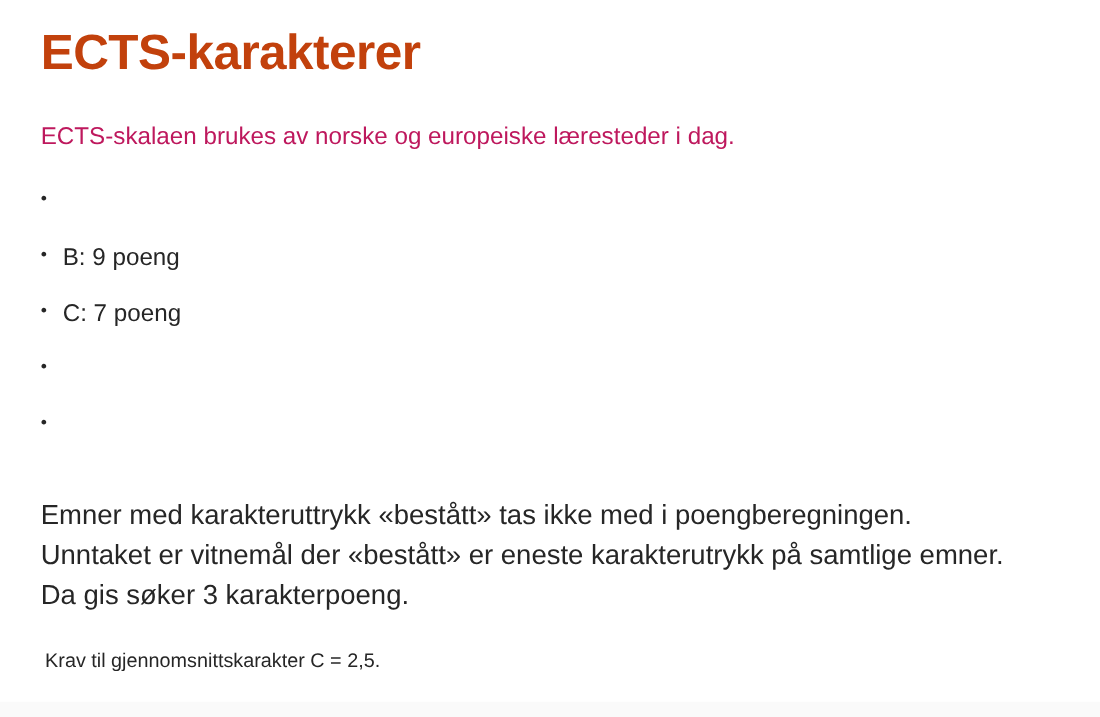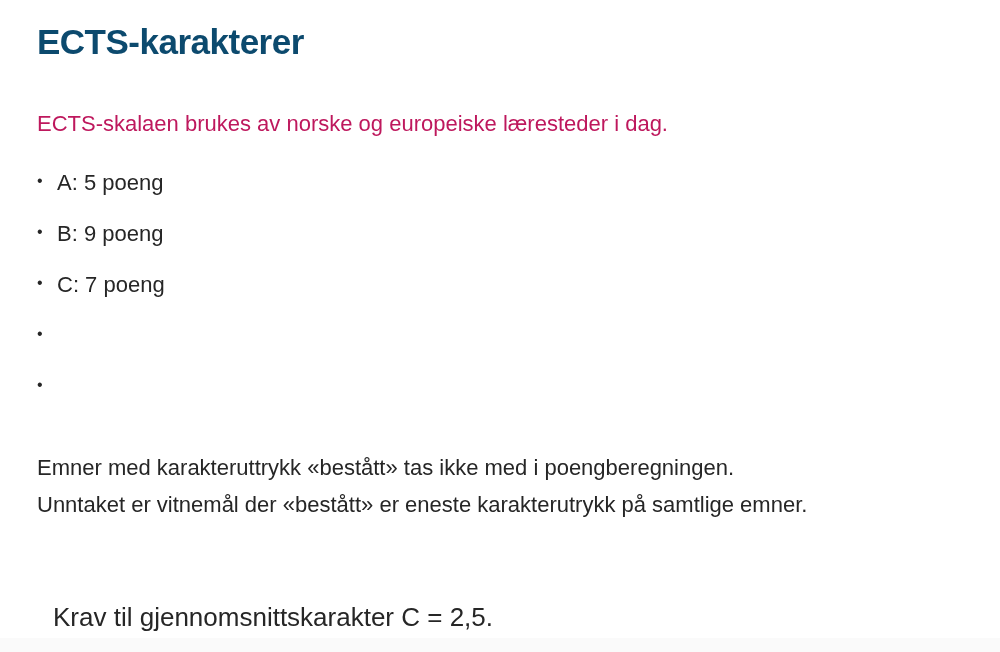--- a/index.html
+++ b/index.html
@@ -6,80 +6,80 @@
     body {
       width: 1000px; height: 652px; overflow: hidden;
       background: #ffffff;
       color: #262626;
       font-family: "Liberation Sans", "DejaVu Sans", sans-serif;
       position: relative;
     }
     .content { position: absolute; left: 37px; top: 0; width: 940px; }
     h1 {
       position: absolute; left: 0; top: 22px; margin: 0;
-      font-size: 35px; font-weight: 700; letter-spacing: -0.5px;
-      color: #0c4a6e; white-space: nowrap;
+      font-size: 45px; font-weight: 700; letter-spacing: -0.5px;
+      color: #c2410c; white-space: nowrap;
     }
     .intro {
       position: absolute; left: 0; top: 111px; margin: 0;
       font-size: 22px; color: #be185d; white-space: nowrap;
     }
     ul.grades {
       position: absolute; left: 0; top: 168px; margin: 0; padding: 0;
       list-style: none;
     }
     ul.grades li {
       position: relative; height: 51px; font-size: 22px; padding-left: 20px;
       line-height: 30px; white-space: nowrap;
     }
     ul.grades li .bullet {
       position: absolute; left: 0; top: 0; font-size: 16px; line-height: 26px;
     }
     .note {
       position: absolute; left: 0; top: 450px; margin: 0;
-      font-size: 22px; line-height: 36.5px; white-space: nowrap;
+      font-size: 25px; line-height: 36.5px; white-space: nowrap;
     }
     .note span { display: block; }
     .req {
-      position: absolute; left: 0; top: 586px; margin: 16px;
-      font-size: 26px; white-space: nowrap;
+      position: absolute; left: 0; top: 586px; margin: 4px;
+      font-size: 18px; white-space: nowrap;
     }
     .bottom-fade {
       position: absolute; left: 0; right: 0; bottom: 0; height: 14px;
       background: #fafafa;
     }
   </style>
 </head>
 <body>
 
 <div class="content">
   <h1>ECTS-karakterer</h1>
   <p class="intro">ECTS-skalaen brukes av norske og europeiske læresteder i dag.</p>
 
   <ul class="grades">
     <li>
       <span class="bullet">•</span>
-      <span>A: 5 poeng</span>
     </li>
     <li>
       <span class="bullet">•</span>
       <span>B: 9 poeng</span>
     </li>
     <li>
       <span class="bullet">•</span>
       <span>C: 7 poeng</span>
     </li>
     <li>
       <span class="bullet">•</span>
     </li>
     <li>
       <span class="bullet">•</span>
     </li>
   </ul>
 
   <p class="note">
     <span>Emner med karakteruttrykk «bestått» tas ikke med i poengberegningen.</span>
     <span>Unntaket er vitnemål der «bestått» er eneste karakterutrykk på samtlige emner.</span>
+    <span>Da gis søker 3 karakterpoeng.</span>
   </p>
 
   <p class="req">Krav til gjennomsnittskarakter C = 2,5.</p>
 </div>
 <div class="bottom-fade"></div>
 
 </body></html>

